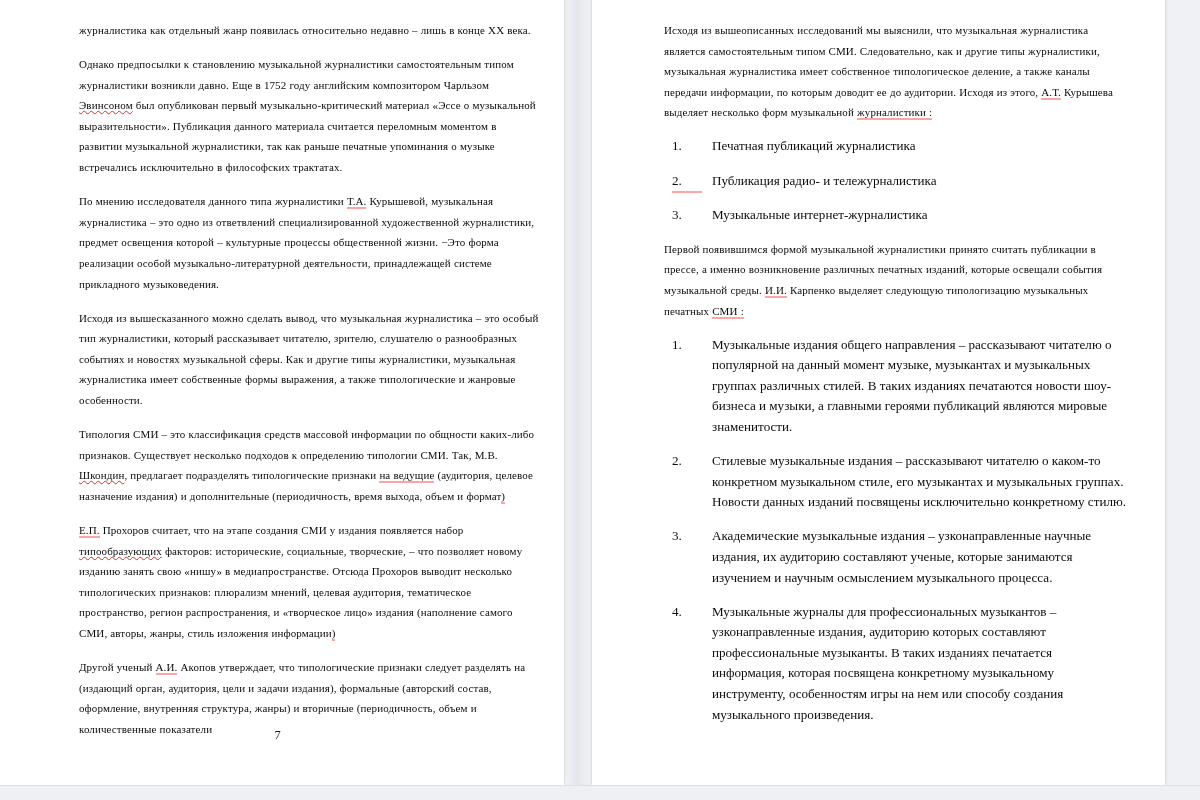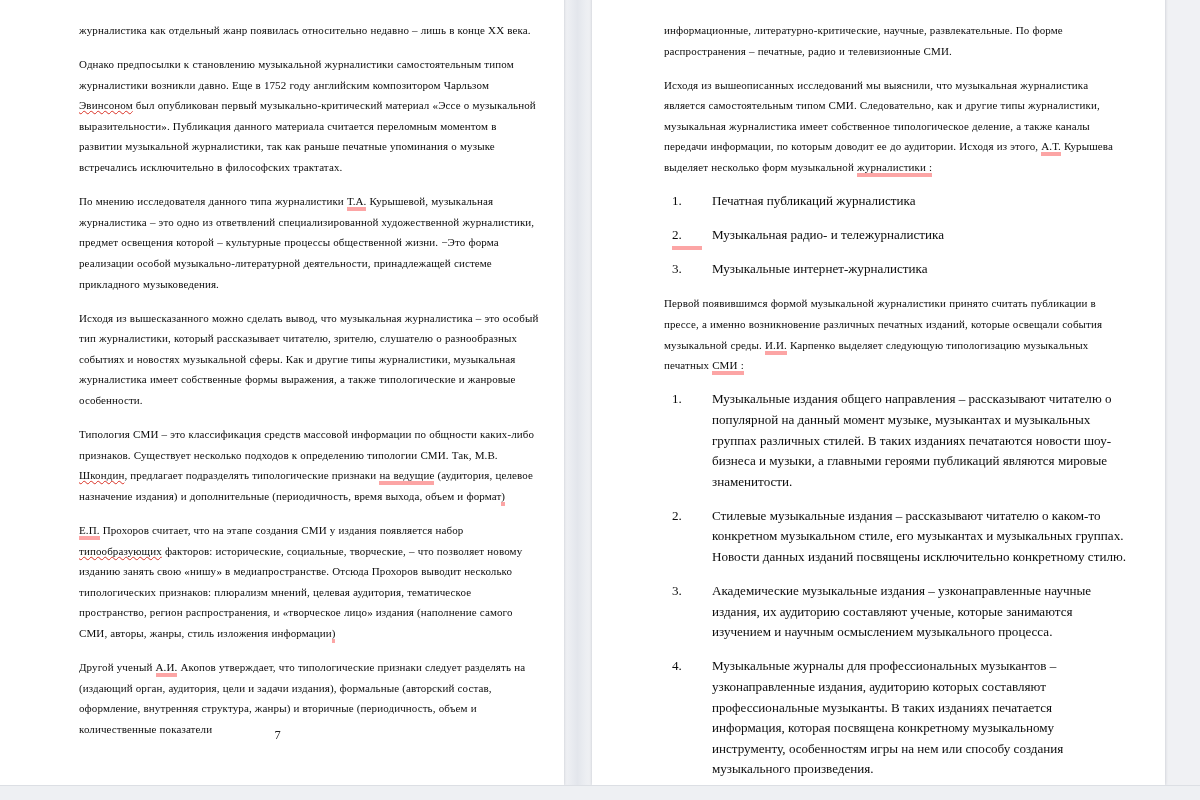--- a/index.html
+++ b/index.html
@@ -81,21 +81,21 @@
 
   
   .sp {
     text-decoration: underline wavy #d93025;
     text-decoration-skip-ink: none;
     text-underline-offset: 1px;
     text-decoration-thickness: 1px;
   }
   
   .gr {
-    border-bottom: 4px solid #fca5a5;
+    border-bottom: 2px solid #fca5a5;
     padding-bottom: 0px;
   }
 
   
   .page-number {
     position: absolute;
     left: 0;
     right: 0;
     text-align: center;
     font-size: 12.4px;
@@ -146,24 +146,23 @@
           <p class="para"><span class="gr">Е.П.</span> Прохоров считает, что на этапе создания СМИ у издания появляется набор <span class="sp">типообразующих</span> факторов: исторические, социальные, творческие, – что позволяет новому изданию занять свою «нишу» в медиапространстве. Отсюда Прохоров выводит несколько типологических признаков: плюрализм мнений, целевая аудитория, тематическое пространство, регион распространения, и «творческое лицо» издания (наполнение самого СМИ, авторы, жанры, стиль изложения информации<span class="gr">)</span> </p>
           <p class="para">Другой ученый <span class="gr">А.И.</span> Акопов утверждает, что типологические признаки следует разделять на  (издающий орган, аудитория, цели и задачи издания), формальные (авторский состав, оформление, внутренняя структура, жанры) и вторичные (периодичность, объем и количественные показатели </p>
         </div>
       <div class="page-number">7</div>
     </div>
   </div>
 
   <div class="page right">
     <div class="page-body">
       <div class="col" id="right-col">
-          <p class="para">информационные, литературно-критические, научные, развлекательные. По форме распространения – печатные, радио и телевизионные СМИ.</p>
           <p class="para">Исходя из вышеописанных исследований мы выяснили, что музыкальная журналистика является самостоятельным типом СМИ. Следовательно, как и другие типы журналистики, музыкальная журналистика имеет собственное типологическое деление, а также каналы передачи информации, по которым доводит ее до аудитории. Исходя из этого, <span class="gr">А.Т.</span> Курышева выделяет несколько форм музыкальной <span class="gr">журналистики :</span></p>
           <div class="listitem"><span class="num">1.</span><span>Печатная публикаций журналистика</span></div>
-          <div class="listitem"><span class="num gr">2.</span><span>Музыкальная радио- и тележурналистика</span></div>
+          <div class="listitem"><span class="num gr">2.</span><span>Публикация радио- и тележурналистика</span></div>
           <div class="listitem"><span class="num">3.</span><span>Музыкальные интернет-журналистика</span></div>
           <p class="para">Первой появившимся формой музыкальной журналистики принято считать публикации в прессе, а именно возникновение различных печатных изданий, которые освещали события музыкальной среды. <span class="gr">И.И.</span> Карпенко выделяет следующую типологизацию музыкальных печатных <span class="gr">СМИ :</span></p>
           <div class="listitem"><span class="num">1.</span><span>Музыкальные издания общего направления – рассказывают читателю о популярной на данный момент музыке, музыкантах и музыкальных группах различных стилей. В таких изданиях печатаются новости шоу-бизнеса и музыки, а главными героями публикаций являются мировые знаменитости.</span></div>
           <div class="listitem"><span class="num">2.</span><span>Стилевые музыкальные издания – рассказывают читателю о каком-то конкретном музыкальном стиле, его музыкантах и музыкальных группах. Новости данных изданий посвящены исключительно конкретному стилю.</span></div>
           <div class="listitem"><span class="num">3.</span><span>Академические музыкальные издания – узконаправленные научные издания, их аудиторию составляют ученые, которые занимаются изучением и научным осмыслением музыкального процесса.</span></div>
           <div class="listitem"><span class="num">4.</span><span>Музыкальные журналы для профессиональных музыкантов – узконаправленные издания, аудиторию которых составляют профессиональные музыканты. В таких изданиях печатается информация, которая посвящена конкретному музыкальному инструменту, особенностям игры на нем или способу создания музыкального произведения.</span></div>
         </div>
     </div>
   </div>
 

